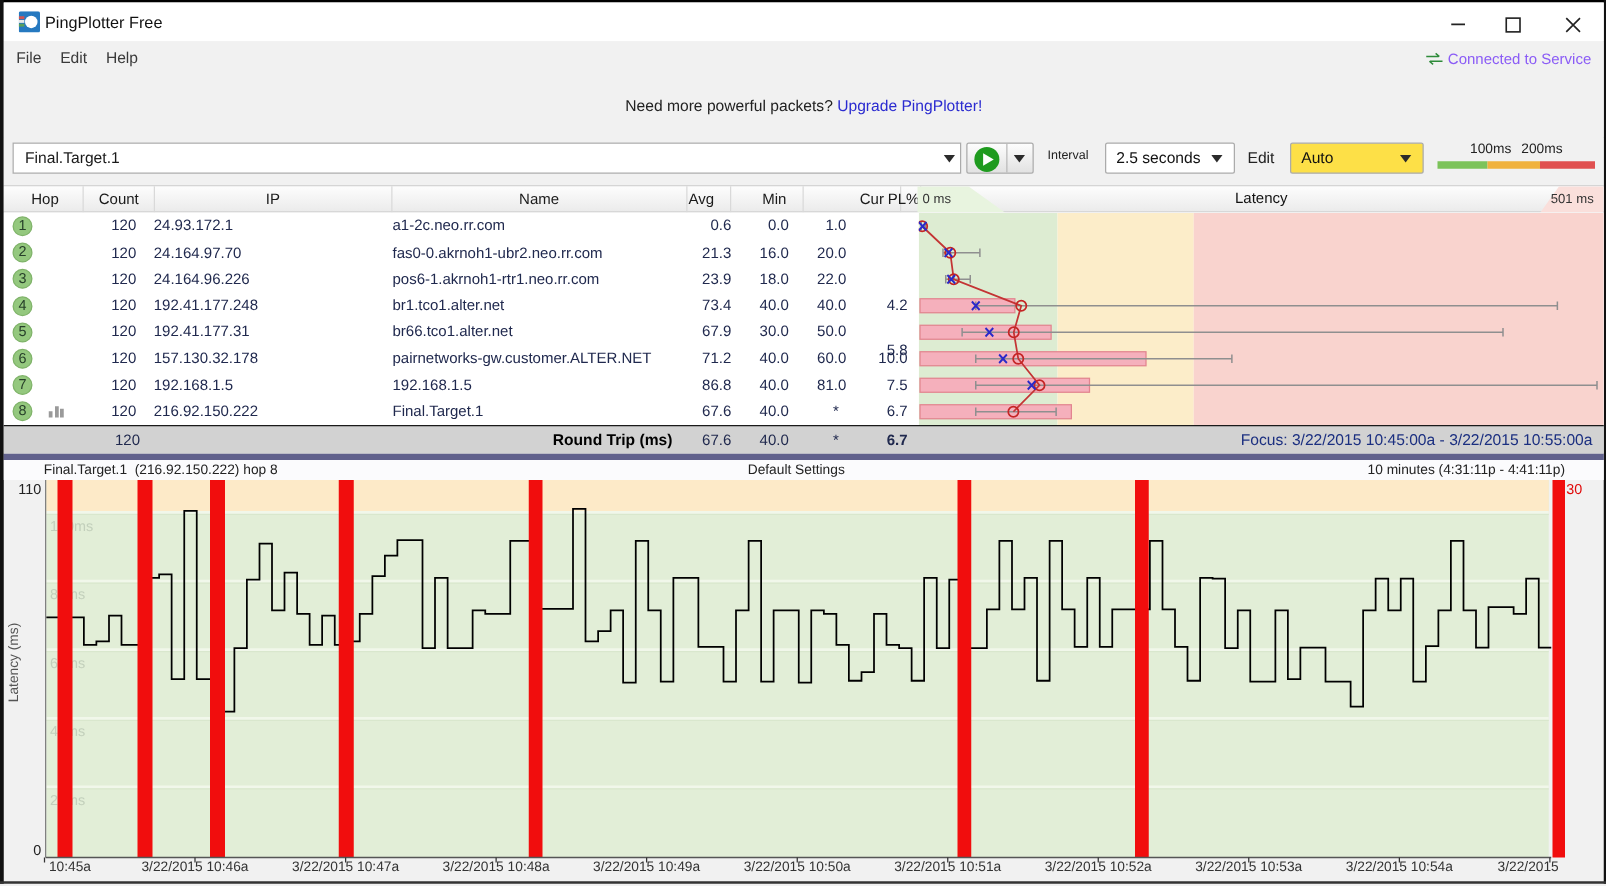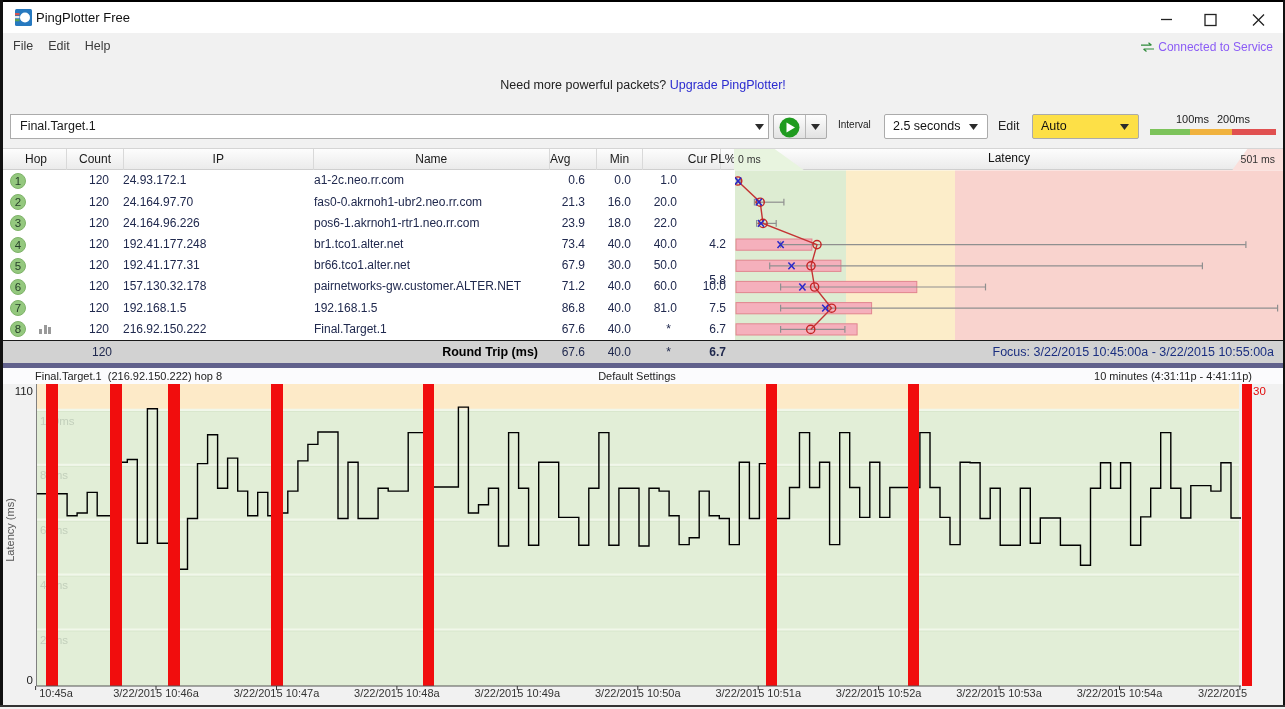--- a/index.html
+++ b/index.html
@@ -82,21 +82,21 @@
 <span class="abs" style="left:1217px;top:113px;font-size:11px;color:#222">200ms</span>
 <div class="abs" style="left:1150px;top:129px;width:40px;height:5.5px;background:#7cc35a"></div>
 <div class="abs" style="left:1190px;top:129px;width:42px;height:5.5px;background:#f0b23e"></div>
 <div class="abs" style="left:1232px;top:129px;width:44px;height:5.5px;background:#e05050"></div>
 
 <div class="abs" style="left:3px;top:148px;width:1280px;height:22.4px;background:linear-gradient(#fdfdfd,#ebebeb);border-top:1px solid #d5d5d5;border-bottom:1px solid #cfcfcf;font-size:12px;color:#1a1a1a">
 <div style="position:absolute;left:3px;top:0;width:61px;height:22px;border-right:1px solid #d9d9d9;text-align:center;line-height:21px">Hop</div>
     <div style="position:absolute;left:64px;top:0;width:57px;height:22px;border-right:1px solid #d9d9d9;text-align:center;line-height:21px">Count</div>
     <div style="position:absolute;left:121px;top:0;width:189.5px;height:22px;border-right:1px solid #d9d9d9;text-align:center;line-height:21px">IP</div>
     <div style="position:absolute;left:310.5px;top:0;width:236.5px;height:22px;border-right:1px solid #d9d9d9;text-align:center;line-height:21px">Name</div>
-    <div style="position:absolute;left:547px;top:0;width:47px;height:22px;border-right:1px solid #d9d9d9;text-align:left;line-height:21px">Avg</div>
+    <div style="position:absolute;left:535px;top:0;width:47px;height:22px;border-right:1px solid #d9d9d9;text-align:center;line-height:21px">Avg</div>
     <div style="position:absolute;left:594px;top:0;width:46px;height:22px;border-right:1px solid #d9d9d9;text-align:center;line-height:21px">Min</div>
     <div style="position:absolute;left:672px;top:0;width:46px;height:22px;border-right:1px solid #d9d9d9;text-align:center;line-height:21px">Cur</div>
     <div style="position:absolute;left:686px;top:0;width:47.5px;height:22px;border-right:1px solid #d9d9d9;text-align:right;line-height:21px">PL%</div>
 <div class="abs" style="left:730.5px;top:0;width:71px;height:21.4px;background:#e8f4df;clip-path:polygon(0 0,58% 0,100% 100%,0 100%)"></div>
 <div class="abs" style="left:1229px;top:0;width:51px;height:21.4px;background:#fadfdb;clip-path:polygon(30% 0,100% 0,100% 100%,0 100%)"></div>
 <span class="abs" style="left:735px;top:3.5px;font-size:10.5px;color:#333">0 ms</span>
 <span class="abs" style="left:985px;top:2px;font-size:12px;color:#111">Latency</span>
 <span class="abs" style="right:8px;top:3.5px;font-size:10.5px;color:#333">501 ms</span>
 </div>
 

